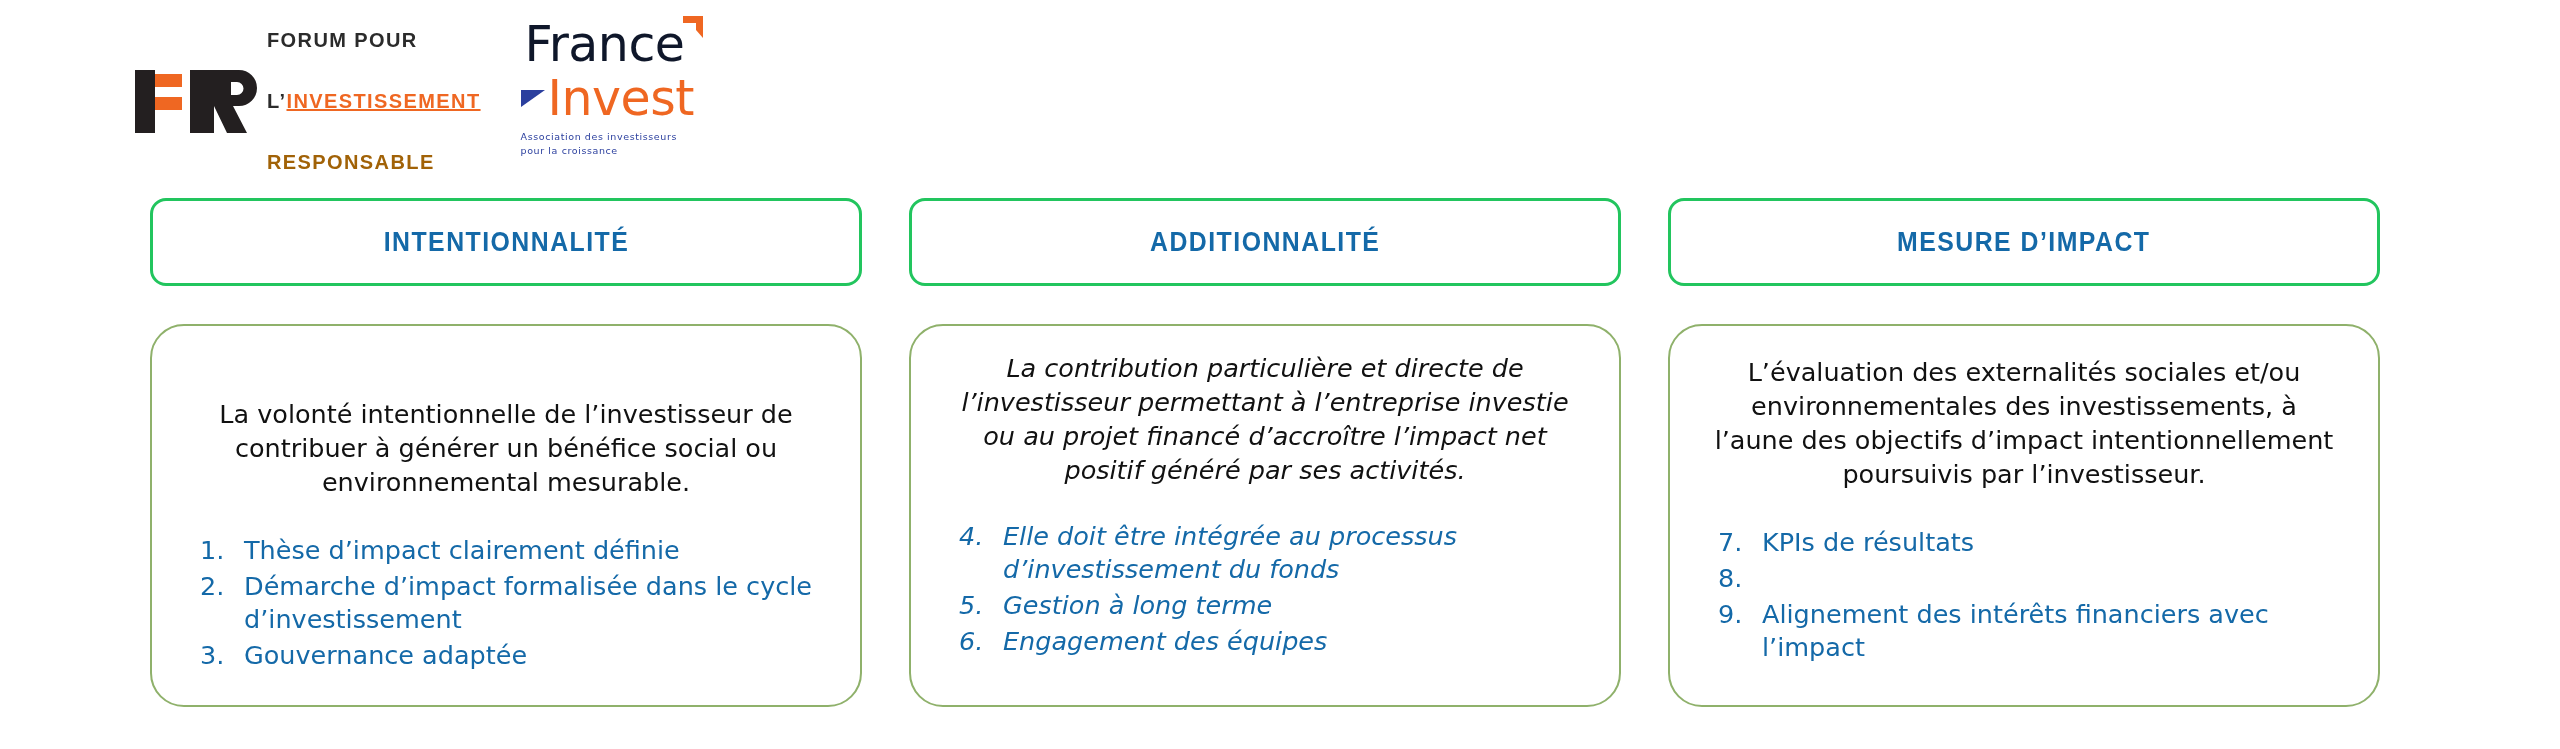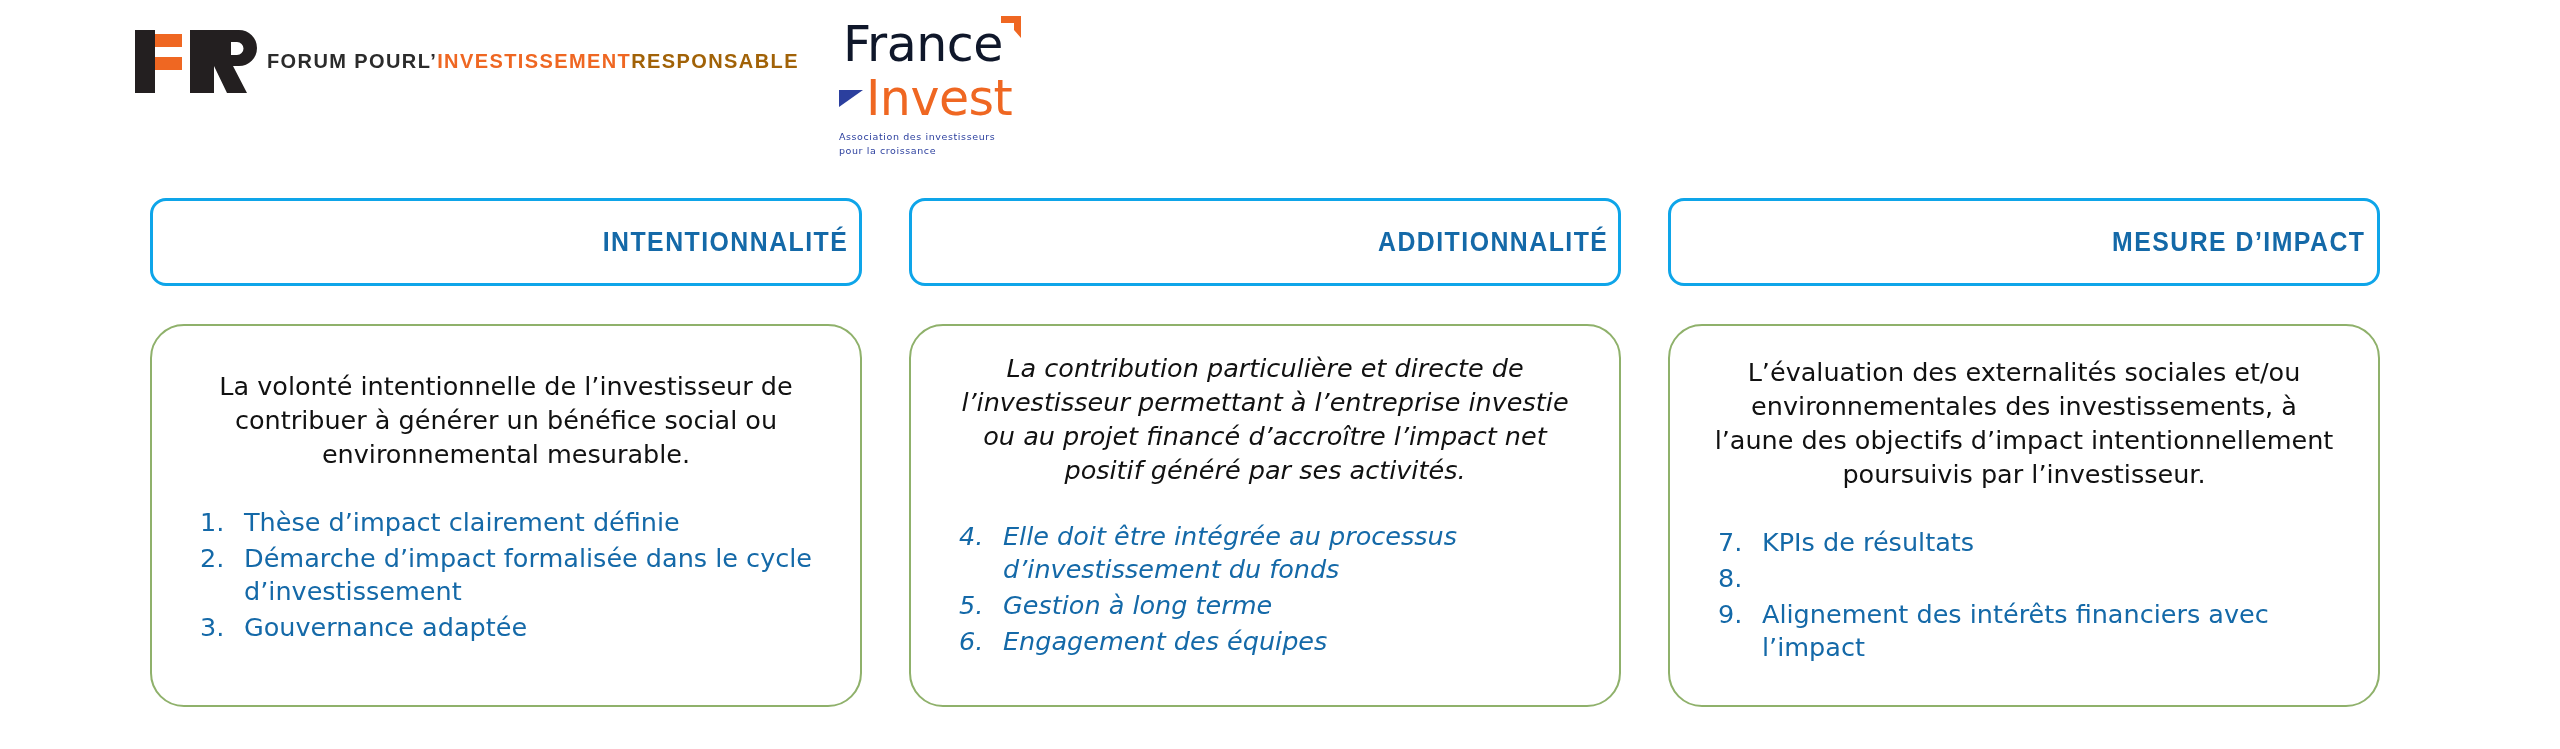--- a/index.html
+++ b/index.html
@@ -41,34 +41,35 @@
   }
   .fir-mark {
     position: relative;
     width: 122px;
     height: 63px;
   }
   .fir-mark svg { display: block; }
 
   .fir-words {
     display: flex;
-    flex-direction: row;
+    flex-direction: column;
     justify-content: center;
     line-height: 1.06;
     letter-spacing: 1.4px;
+    gap: 40px;
   }
   .fir-line {
     font-family: "Liberation Sans", sans-serif;
     font-weight: bold;
     font-size: 20px;
     white-space: nowrap;
   }
   .fir-l1 { color: #2b2b2b; }
   .fir-l2 { color: #2b2b2b; }
-  .fir-l2 .orange { color: #ef6722; }
+  .fir-l2 .orange { color: #ef6722; text-decoration: underline; }
   .fir-l3 { color: #a16207; }
 
   
   .fi-logo {
     position: relative;
     width: 182px;
     padding-top: 2px;
   }
   .fi-top {
     position: relative;
@@ -138,25 +139,25 @@
     gap: 47px;
   }
   .column {
     width: 712px;
     display: flex;
     flex-direction: column;
   }
 
   .pillar-header {
     height: 88px;
-    border: 3px solid #0ea5e9;
+    border: 3px solid #22c55e;
     border-radius: 16px;
     display: flex;
     align-items: center;
-    justify-content: flex-end;
+    justify-content: center;
     background: #ffffff;
     box-sizing: border-box;
   }
   .pillar-header-text {
     font-family: "Liberation Sans", sans-serif;
     font-weight: bold;
     font-size: 27px;
     letter-spacing: 1.6px;
     color: #1469a8;
     transform: scaleX(0.92);
@@ -201,21 +202,21 @@
   .li-num {
     flex: 0 0 66px;
     padding-left: 22px;
     box-sizing: border-box;
   }
   .li-text {
     flex: 1 1 auto;
   }
 
   
-  .col-1 .pillar-body { padding-top: 44px; }
+  .col-1 .pillar-body { padding-top: 72px; }
   .col-2 .pillar-body { padding-top: 26px; font-style: italic; }
   .col-3 .pillar-body { }
   .col-1 .pillar-list { margin-top: 34px; }
   .col-2 .pillar-list { margin-top: 32px; }
   .col-3 .pillar-list { margin-top: 34px; }
 </style>
 </head>
 <body>
 
 <div class="slide">

